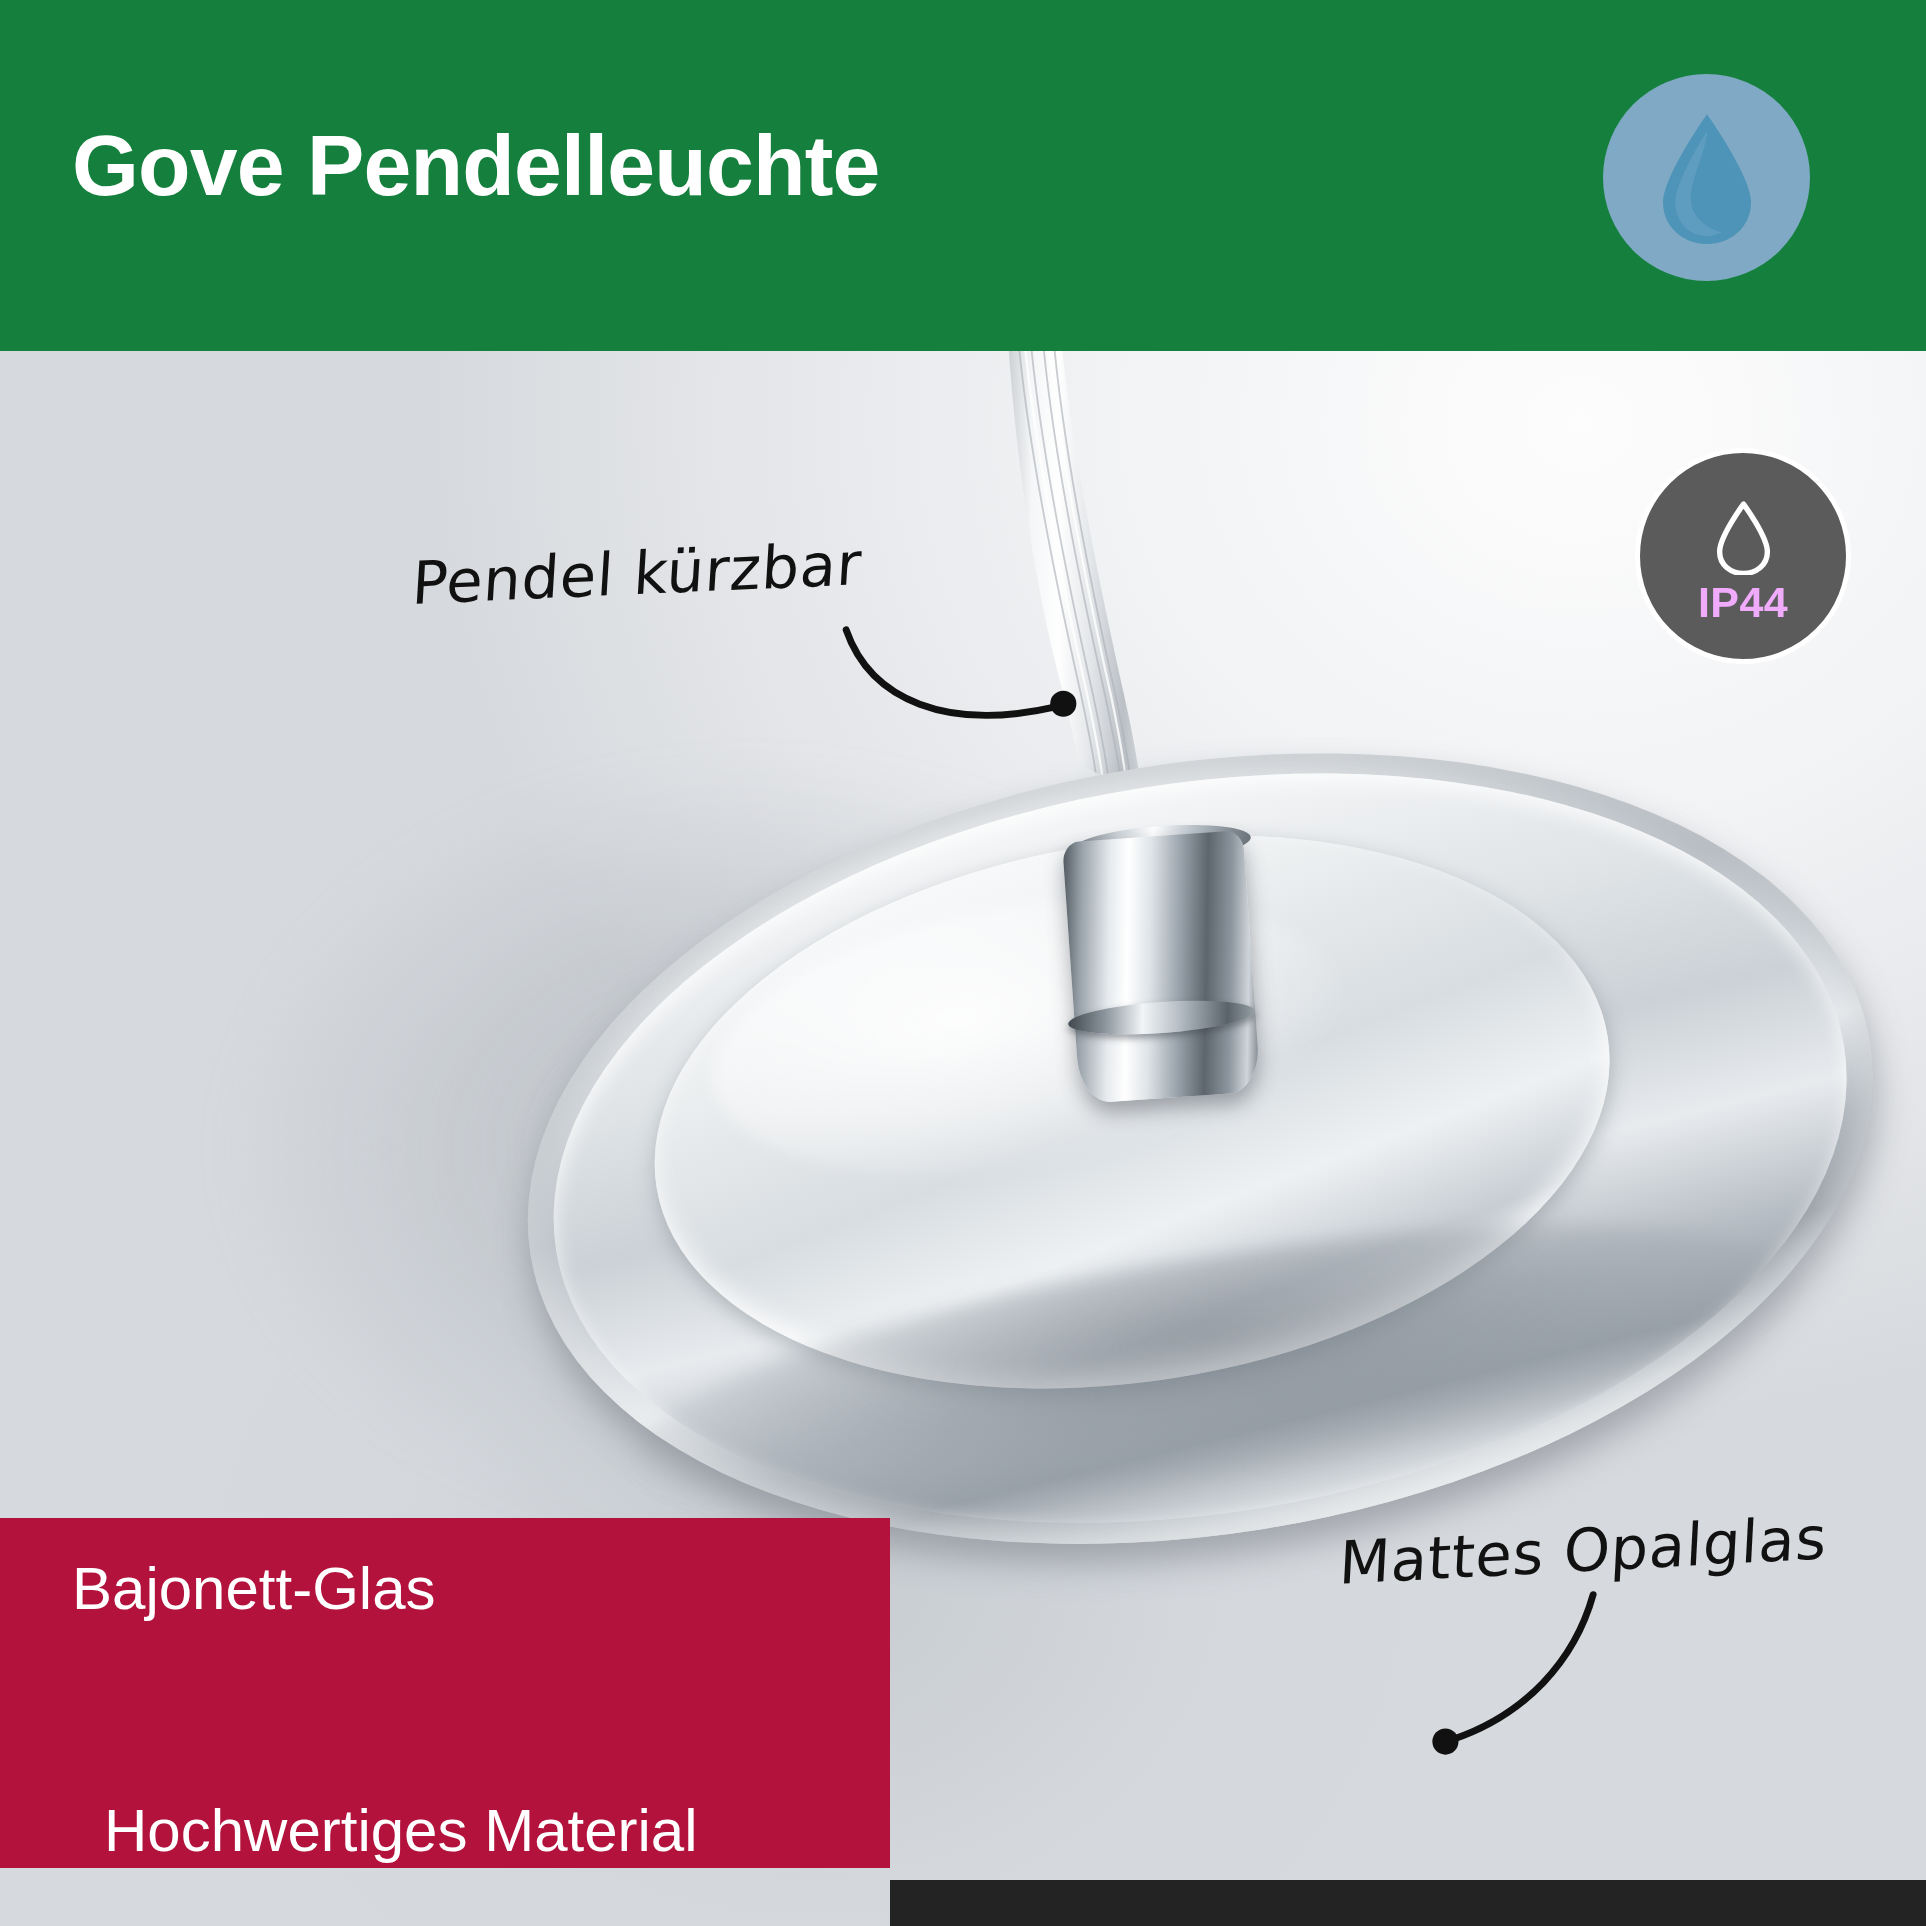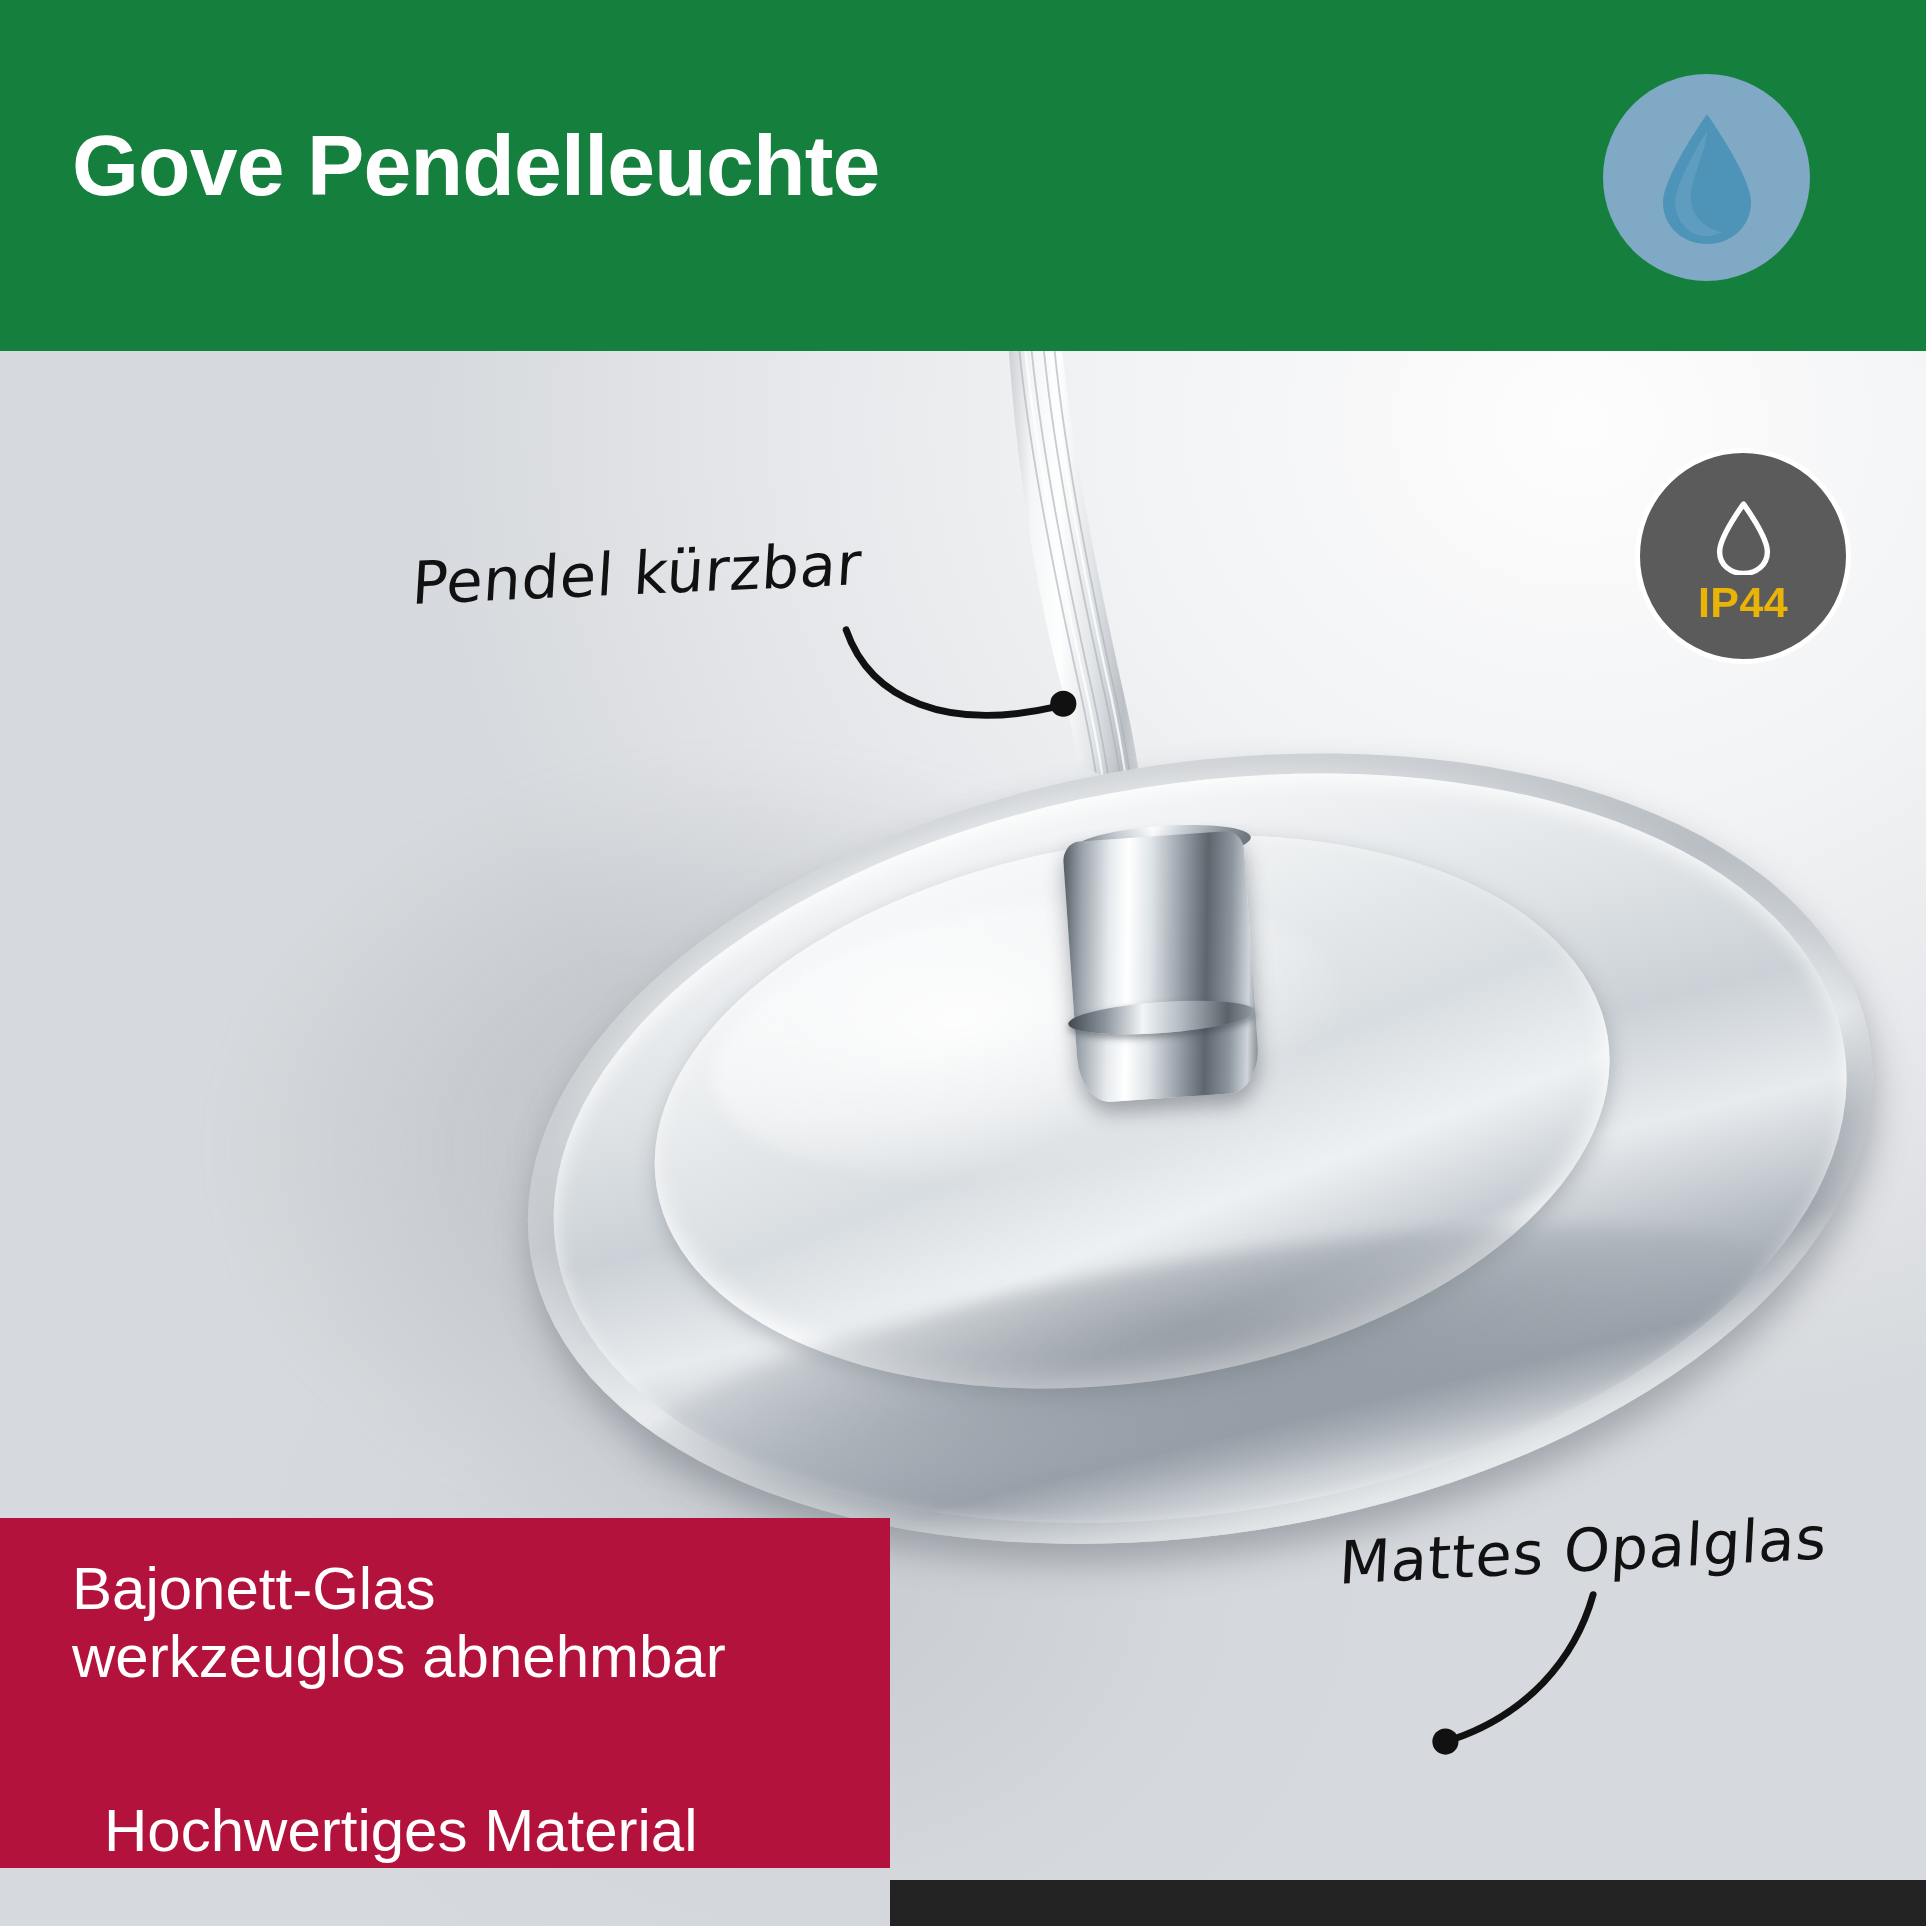--- a/index.html
+++ b/index.html
@@ -222,21 +222,21 @@
     align-items: center;
     justify-content: center;
   }
   .ip-badge .drop {
     margin-top: 12.3px;
     margin-bottom: 6.2px;
   }
   .ip-badge .ip-label {
     font-size: 43px;
     font-weight: bold;
-    color: #eab308;
+    color: #f0abfc;
     letter-spacing: 0.4px;
     line-height: 1;
   }
 
   
   .callout {
     position: absolute;
     color: #111111;
     font-family: "DejaVu Sans", sans-serif;
     font-weight: normal;
@@ -383,21 +383,20 @@
   </svg>
 
   <div class="callout callout-opal">Mattes Opalglas</div>
   <svg class="arrow-svg" style="left:1410px; top:1587px; width:277px; height:200px;" viewBox="0 0 360 260" xmlns="http://www.w3.org/2000/svg">
     <path d="M 238 10 C 214 96, 150 166, 56 198" fill="none" stroke="#111111" stroke-width="9" stroke-linecap="round"></path>
     <circle cx="46" cy="201" r="17" fill="#111111"></circle>
   </svg>
 
   <div class="banner banner-1">
     <div class="line">Bajonett-Glas</div>
-    <div class="line">werkzeuglos abnehmbar</div>
   </div>
 
   <div class="banner banner-2">
     <div class="line">Hochwertiges Material</div>
   </div>
 
   <div class="footer-bar"></div>
 
 </div>
 

